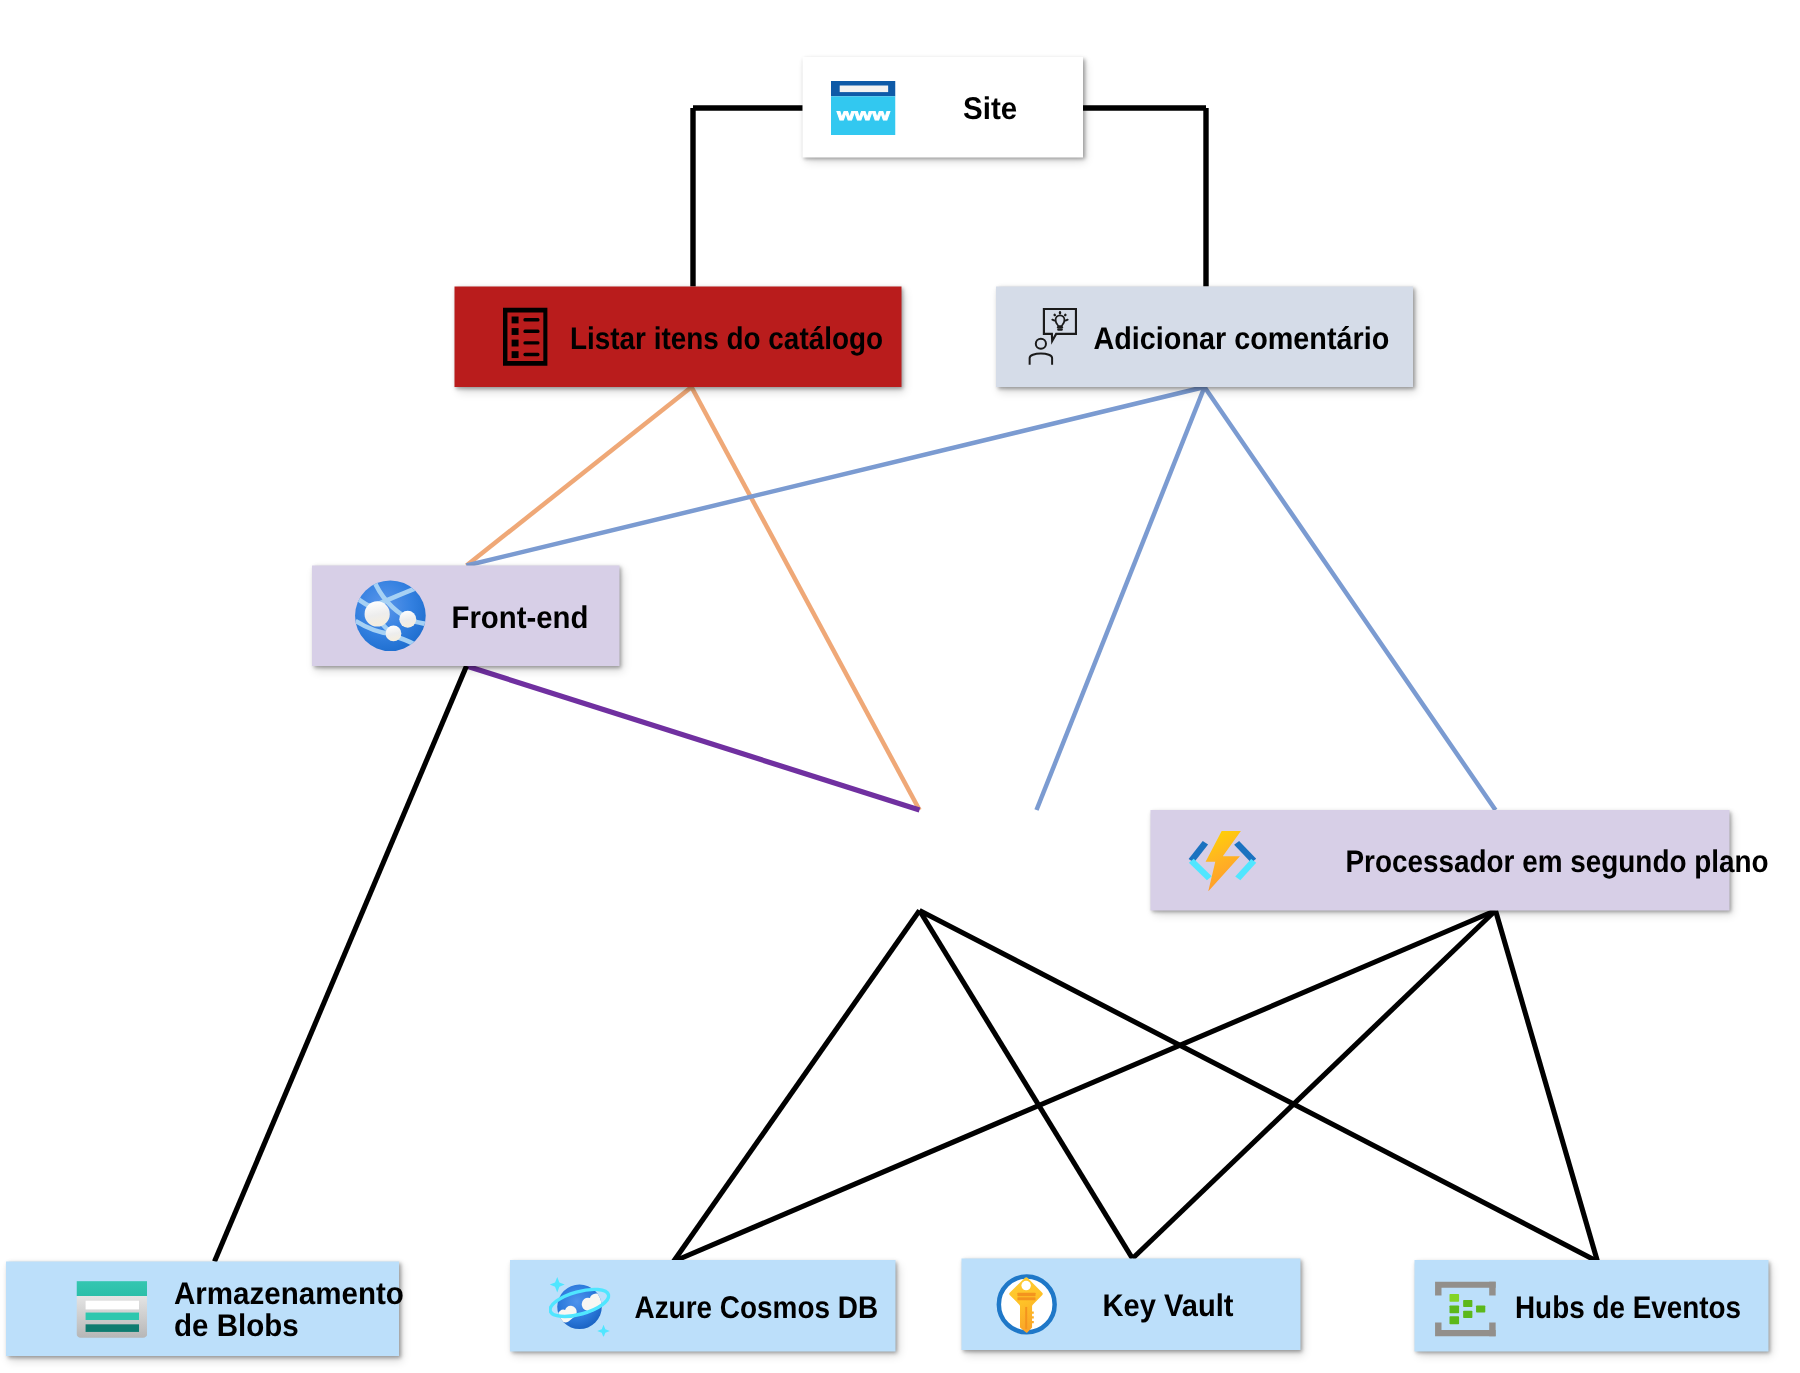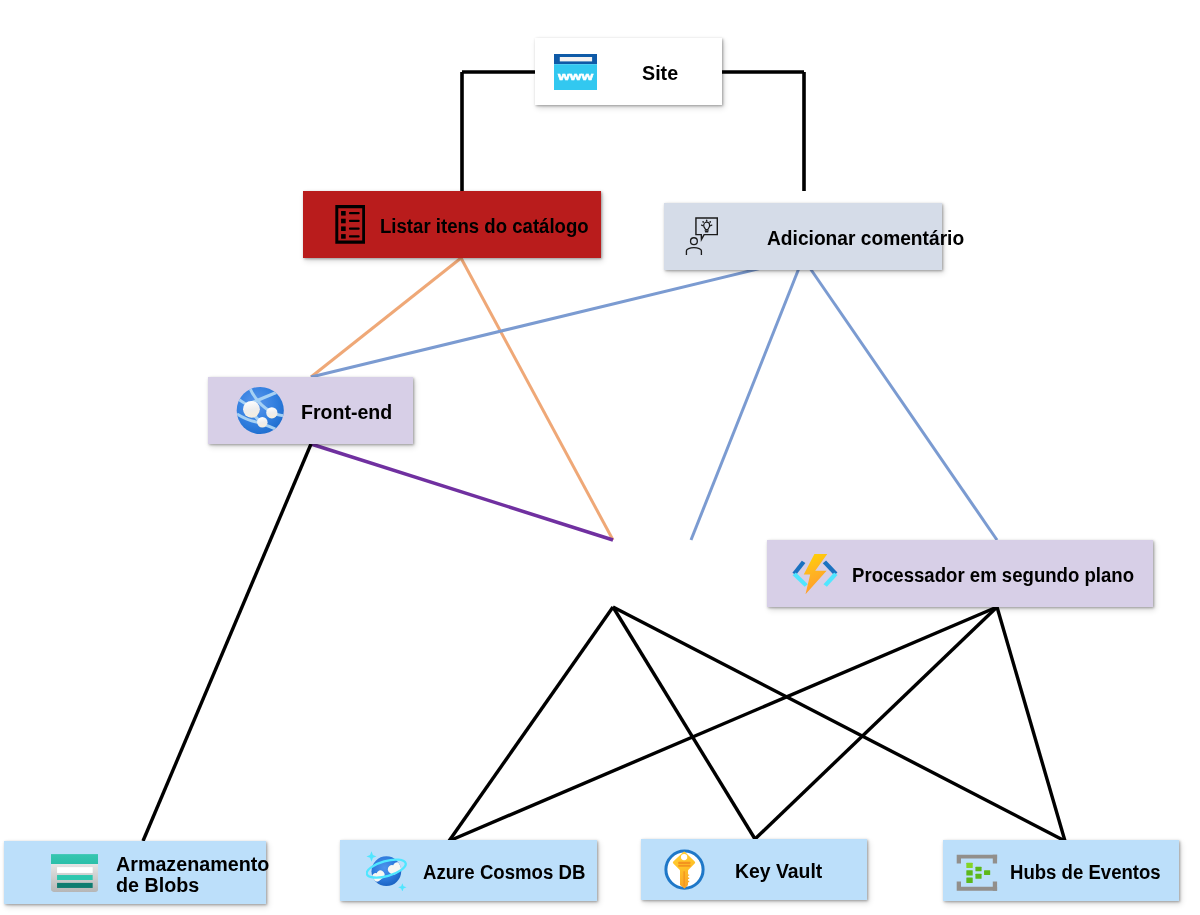--- a/index.html
+++ b/index.html
@@ -52,21 +52,21 @@
           <rect x="6.18" y="13.87" width="4.70" height="4.65" fill="#000"></rect>
           <rect x="14.16" y="14.92" width="10.93" height="2.30" rx="1.05" fill="#000"></rect>
           <rect x="6.18" y="21.70" width="4.70" height="4.65" fill="#000"></rect>
           <rect x="14.16" y="22.75" width="10.93" height="2.30" rx="1.05" fill="#000"></rect>
           <rect x="6.18" y="29.53" width="4.70" height="4.65" fill="#000"></rect>
           <rect x="14.16" y="30.58" width="10.93" height="2.30" rx="1.05" fill="#000"></rect>
 </svg>
       </span>
    <span class="lbl" style="font-size:20.9px;color:#000000;line-height:1.2;transform:translateZ(0) translateY(1.4px) scaleX(0.89);transform-origin:left center;">Listar itens do catálogo</span>
   </div>
-  <div class="node" style="left:664px;top:187px;width:278px;height:67px;background:#d5dce8;padding-left:21px;box-shadow:1px 1px 2.5px rgba(0,0,0,0.34), 2px 3px 6px rgba(0,0,0,0.14);gap:38px;">
+  <div class="node" style="left:664px;top:175px;width:278px;height:67px;background:#d5dce8;padding-left:21px;box-shadow:1px 1px 2.5px rgba(0,0,0,0.34), 2px 3px 6px rgba(0,0,0,0.14);">
    <span class="ico" style="width:33px;height:38.5px;margin-right:11px;flex:0 0 auto;transform:translateY(0px);">
         <svg viewBox="0 0 33.5 38.5" width="100%" height="100%">
 <path d="M11.1 0.7 H32.8 V17.6 H19.4 L16.7 22.4 L16.5 17.6 H11.1 Z" fill="none" stroke="#1b1b1b" stroke-width="1.45" stroke-linejoin="miter"></path>
 <g stroke="#1b1b1b" fill="none">
  <path d="M19.0 8.0 a3.0 3.0 0 0 1 6.0 0 q0 1.9 -1.3 3.4 q-0.45 0.5 -0.45 1.0 h-2.5 q0 -0.5 -0.45 -1.0 q-1.3 -1.5 -1.3 -3.4 Z" stroke-width="1.2" stroke-linejoin="round"></path>
  <path d="M20.4 13.2 h3.2" stroke-width="1.15" stroke-linecap="round"></path>
  <path d="M20.9 14.6 h2.2" stroke-width="1.6" stroke-linecap="round"></path>
  <path d="M22.0 2.9 v0.8" stroke-width="1.5" stroke-linecap="round"></path>
  <path d="M18.4 4.75 l0.05 0.05" stroke-width="1.7" stroke-linecap="round"></path>
  <path d="M25.6 4.75 l-0.05 0.05" stroke-width="1.7" stroke-linecap="round"></path>
@@ -107,21 +107,21 @@
  <path d="M36.5 27.5 C 41.0 28.5, 45.5 29.5, 49 30.0"></path>
  <path d="M16.5 27.0 C 20.0 31.5, 23.0 34.5, 25.0 35.5"></path>
 </g>
 <circle cx="15.6" cy="23.3" r="8.5" fill="url(#asBall)"></circle>
 <circle cx="36.2" cy="26.8" r="5.7" fill="url(#asBall)"></circle>
 <circle cx="26.6" cy="36.4" r="5.3" fill="url(#asBall)"></circle>
 </svg>
       </span>
    <span class="lbl" style="font-size:20.9px;color:#000000;line-height:1.2;transform:translateZ(0) translateY(1.4px) scaleX(0.936);transform-origin:left center;">Front-end</span>
   </div>
-  <div class="node" style="left:767px;top:524px;width:386px;height:67px;background:#d7cfe7;padding-left:24.7px;box-shadow:1px 1px 2.5px rgba(0,0,0,0.34), 2px 3px 6px rgba(0,0,0,0.14);">
+  <div class="node" style="left:767px;top:524px;width:386px;height:67px;background:#d7cfe7;padding-left:24.7px;box-shadow:1px 1px 2.5px rgba(0,0,0,0.34), 2px 3px 6px rgba(0,0,0,0.14);gap:45px;">
    <span class="ico" style="width:46px;height:41.5px;margin-right:14.2px;flex:0 0 auto;transform:translateY(0px);">
         <svg viewBox="0 0 46 41.5" width="100%" height="100%">
 <defs>
             <linearGradient id="fnGradW" x1="0.15" y1="0" x2="0.45" y2="1">
 <stop offset="0" stop-color="#ffd400"></stop>
               <stop offset="0.42" stop-color="#ffb81f"></stop>
               <stop offset="1" stop-color="#ff9a2e"></stop>
 </linearGradient>
           </defs>
 <g transform="translate(23 20.75) scale(1.095 0.988) translate(-21 -21)">

